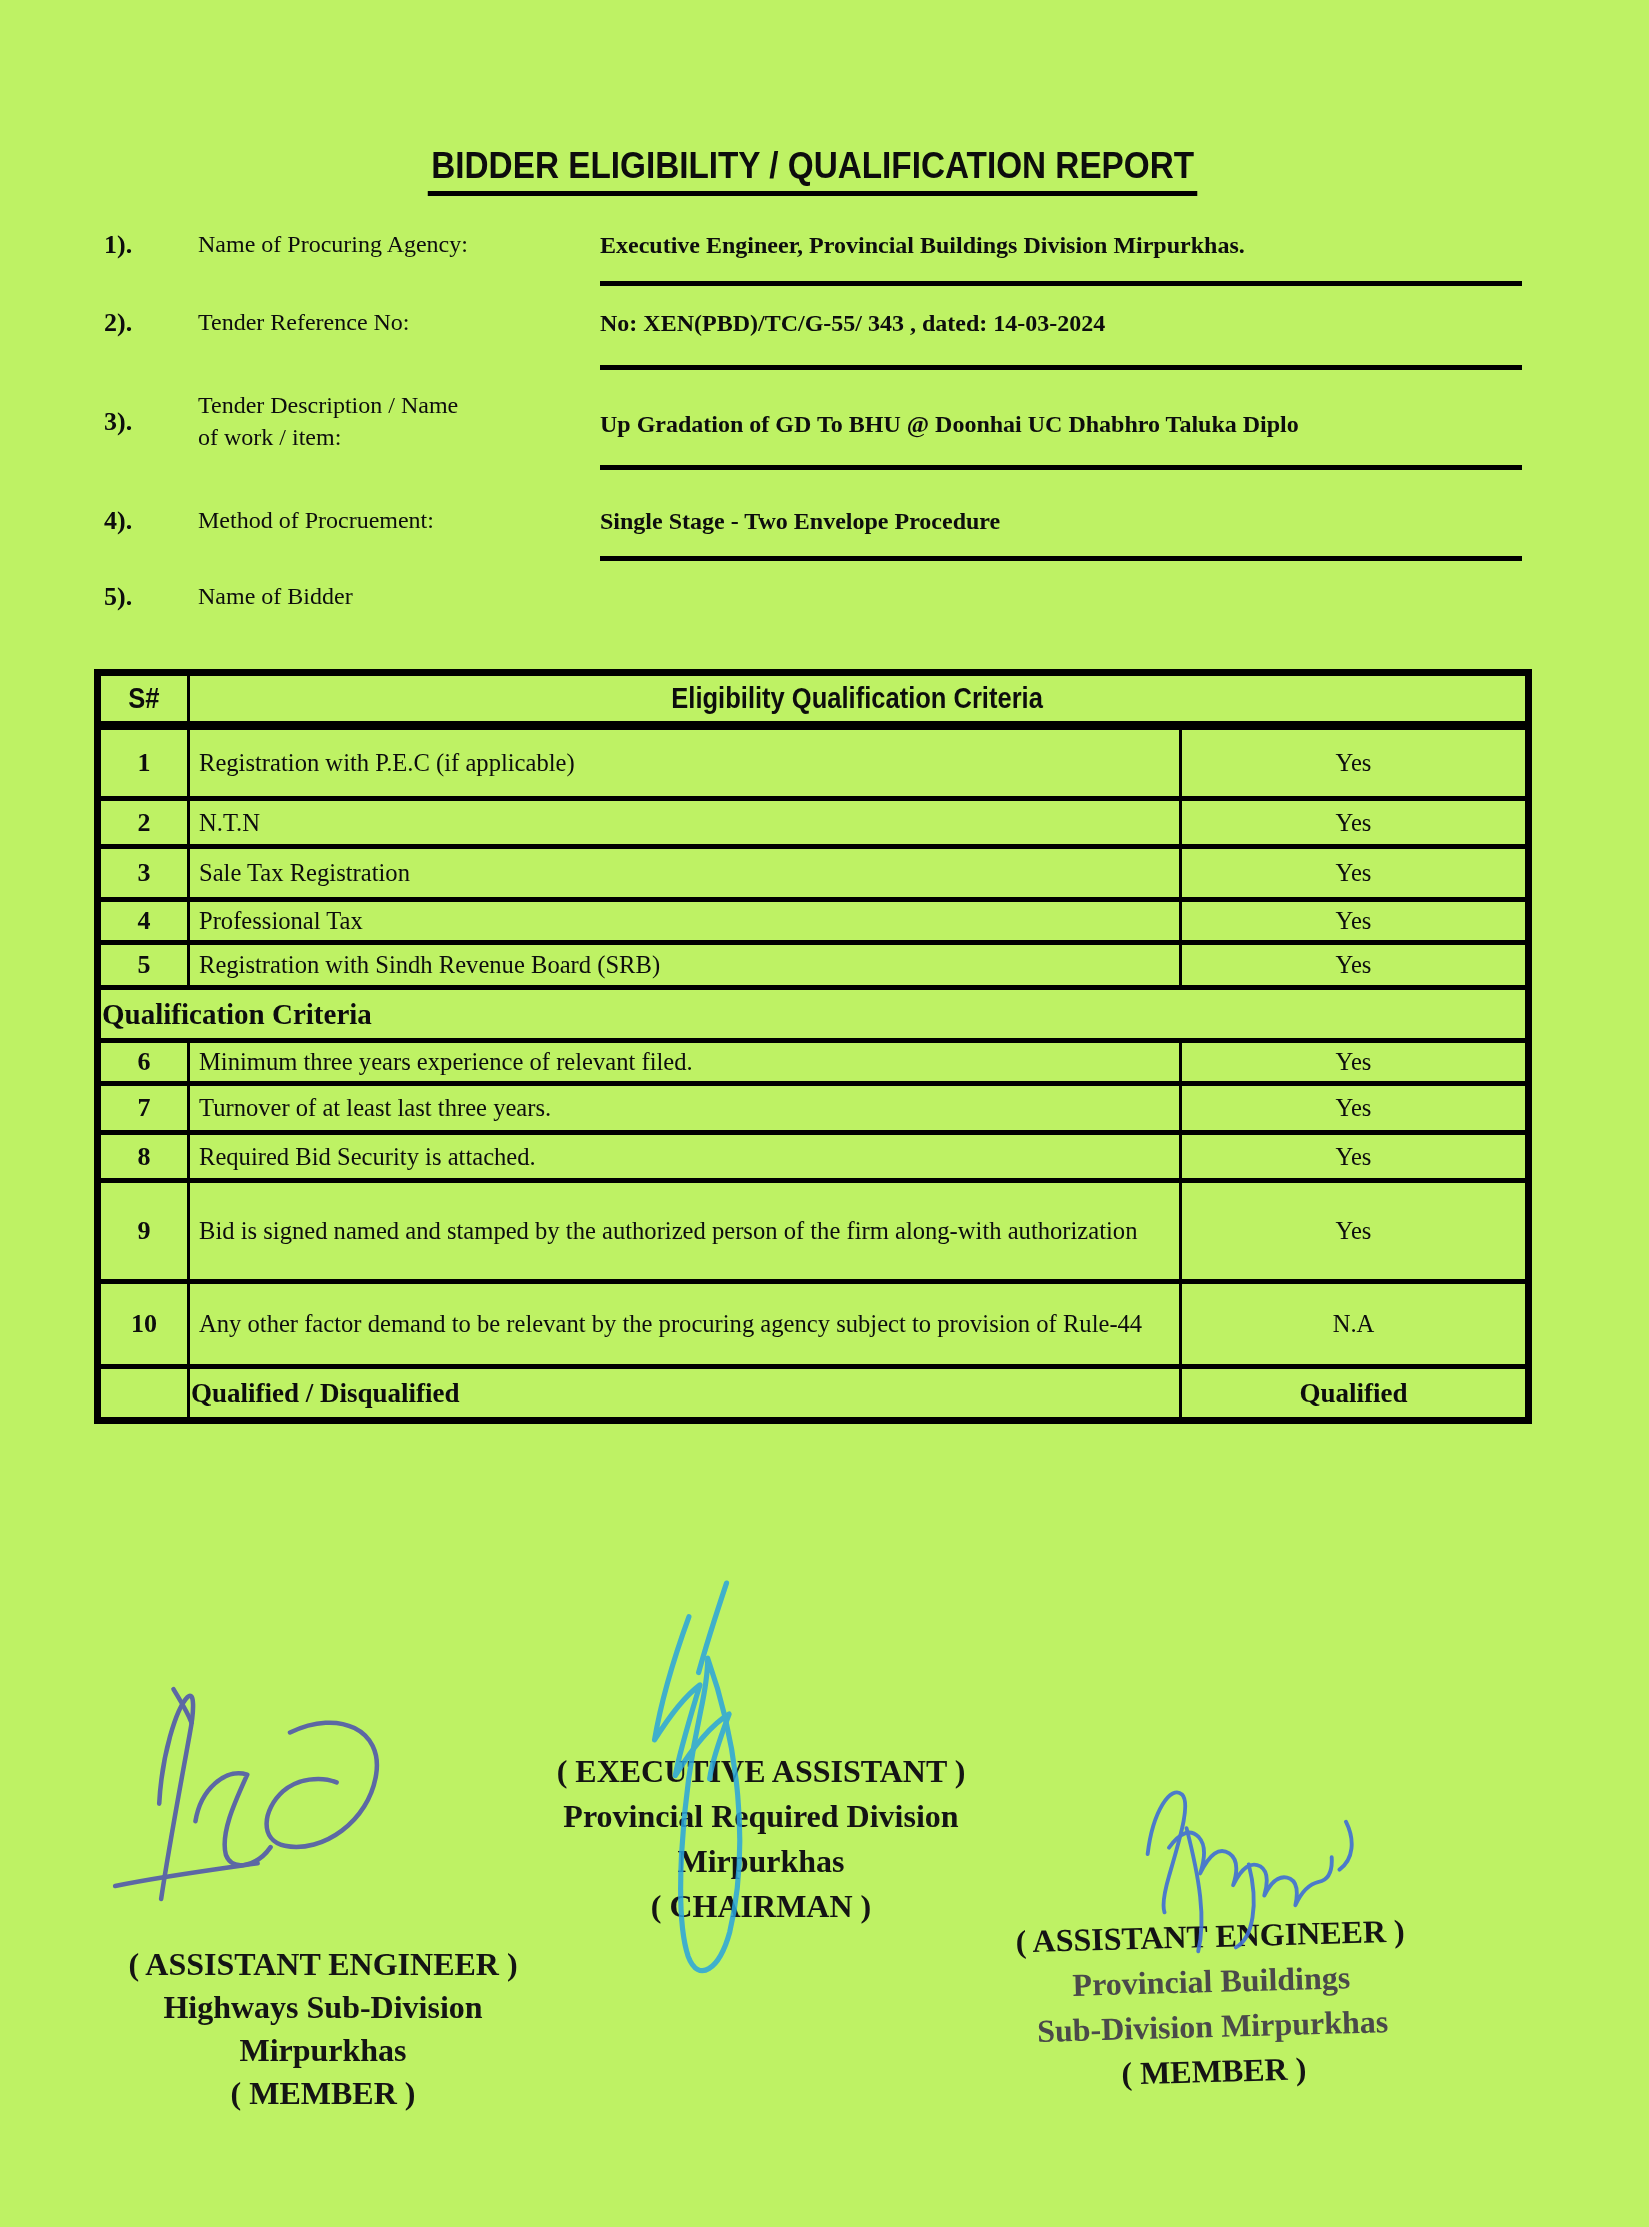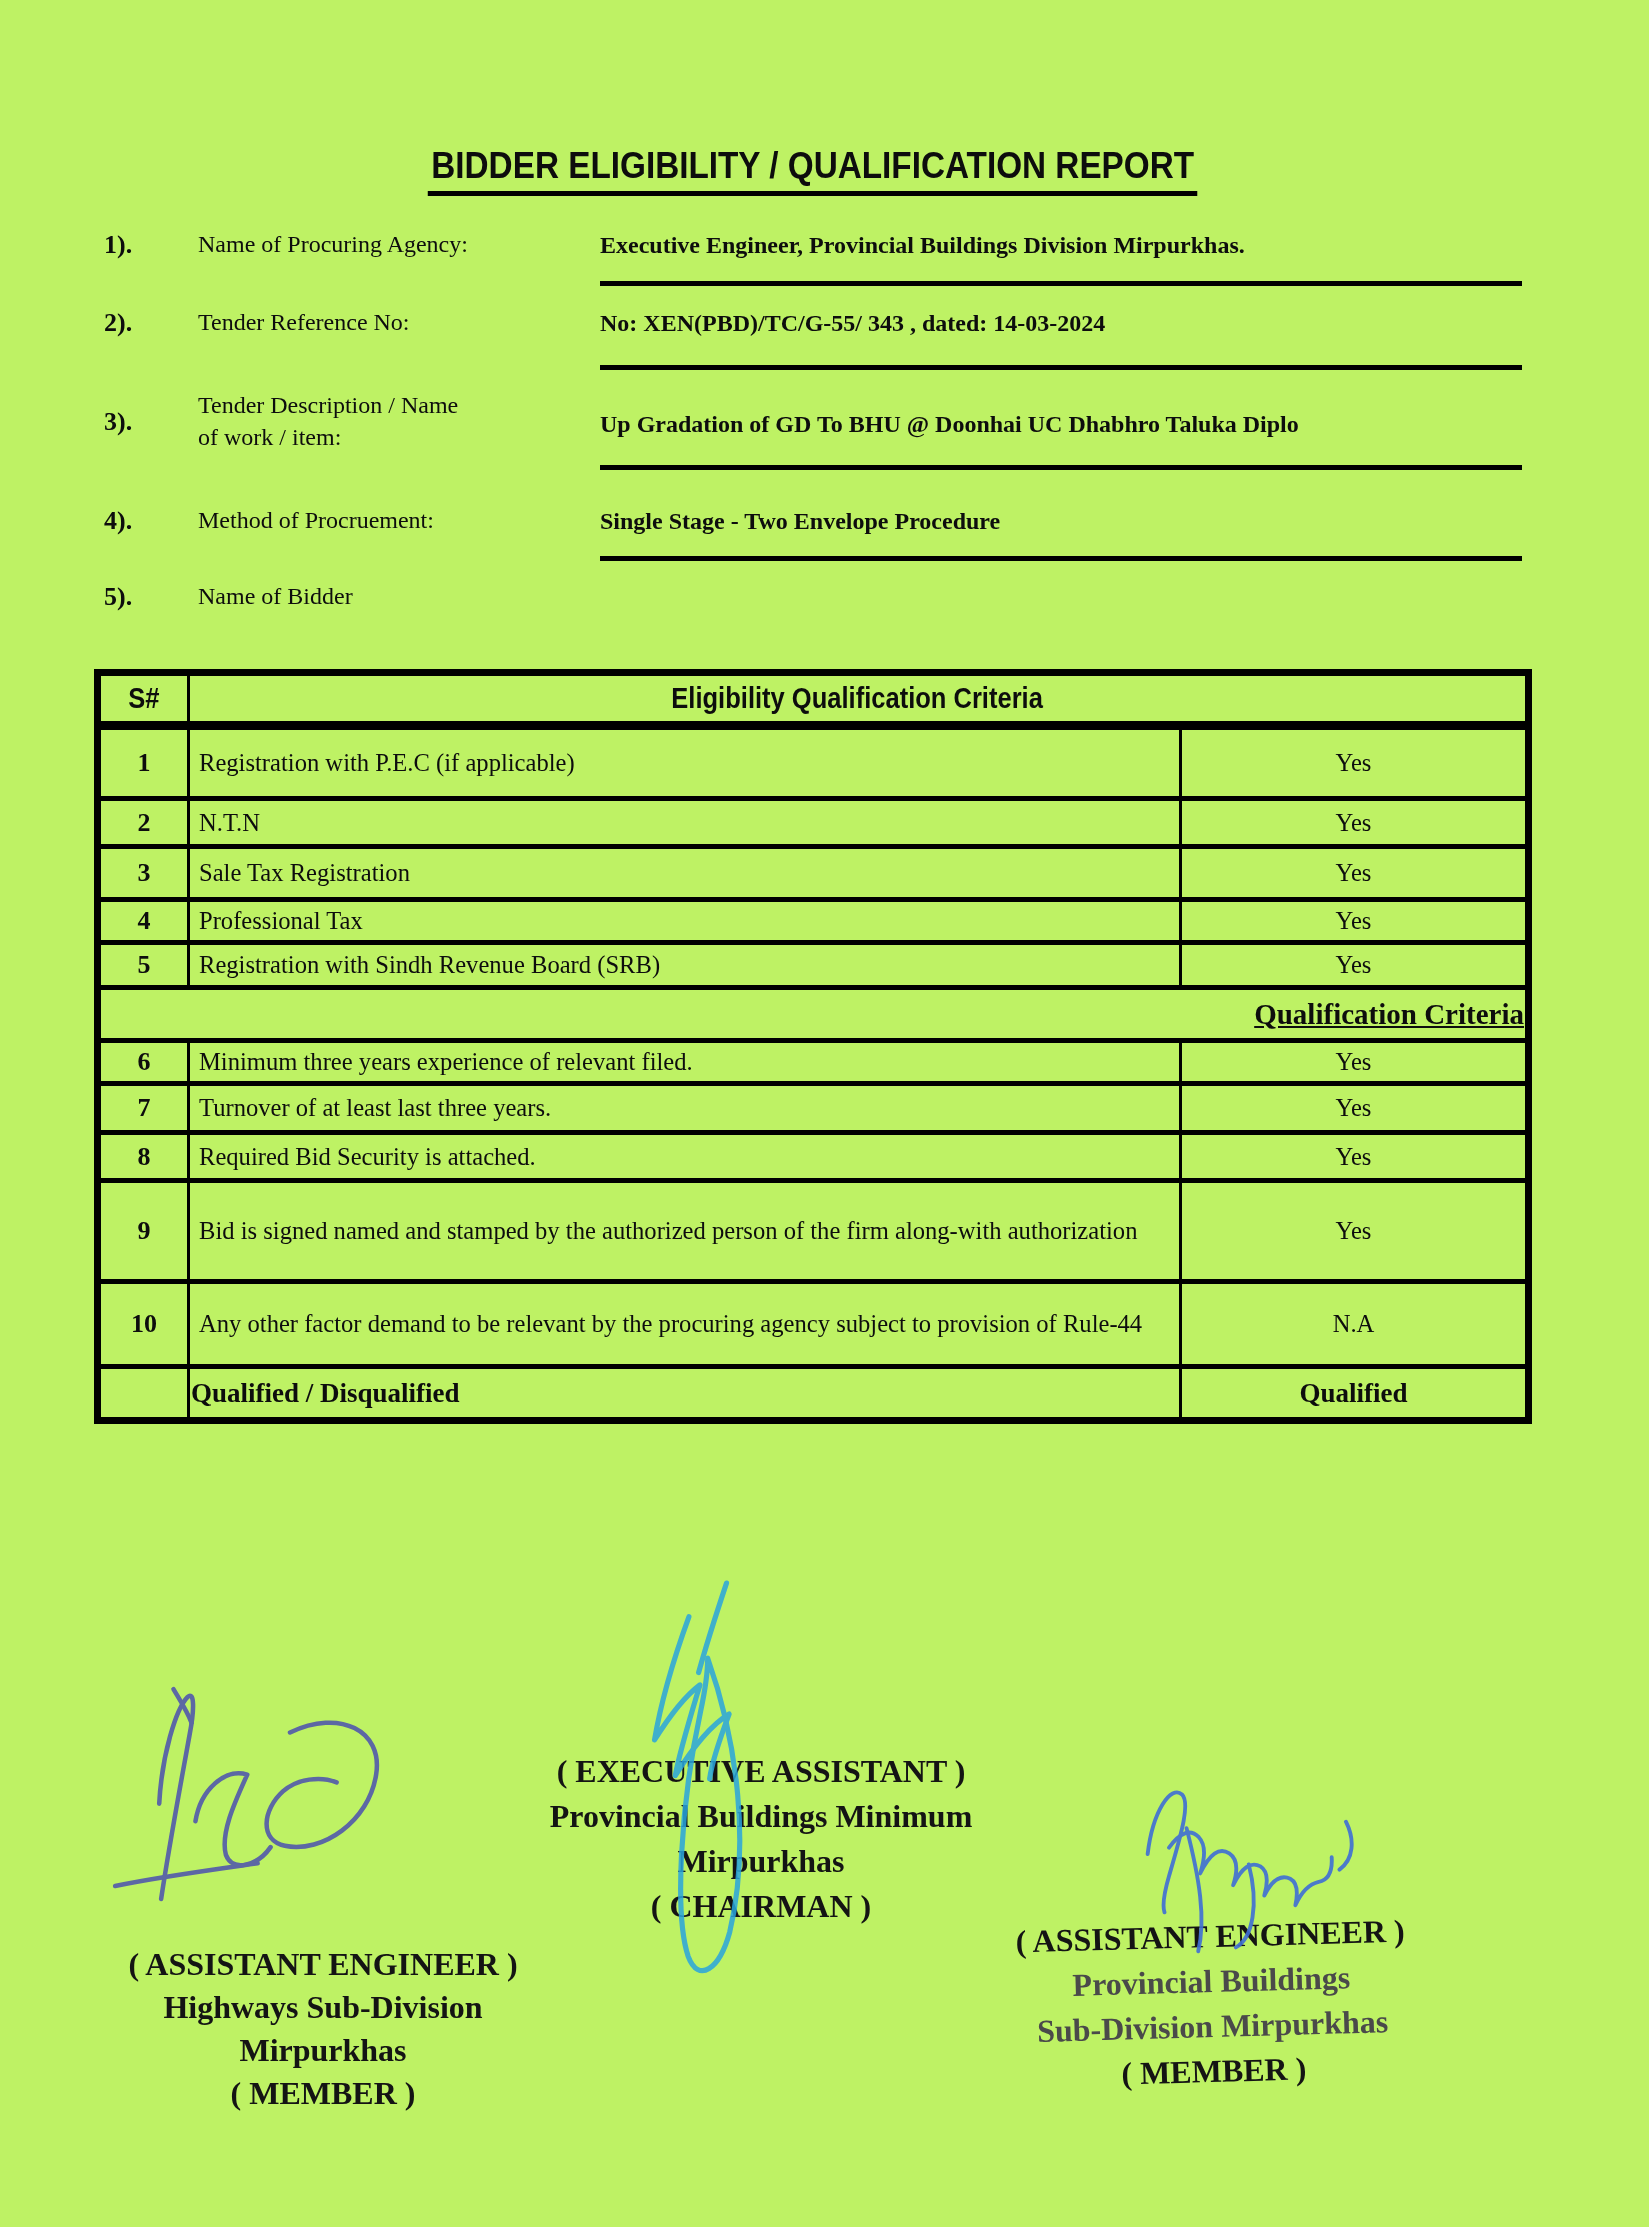--- a/index.html
+++ b/index.html
@@ -75,21 +75,21 @@
     border-bottom-width: 5.8px;
     vertical-align: middle;
     overflow: hidden;
   }
   td.serial   { text-align: center; font-weight: 700; font-size: 26px; }
   td.crit     { font-size: 24.6px; padding: 2.6px 9px 2.6px 9px; }
   td.crit.tall{ line-height: 38px; text-align: justify; padding-right: 6.5px; }
   td.status   { text-align: center; font-size: 24.6px; }
   tr.head td  { border-bottom-width: 9px; text-align: center; }
   tr.head .hdr-text { font-size: 29px; line-height: 31px; }
-  td.section-cell { text-align: right; font-weight: 700; font-size: 29px; text-decoration: underline; }
+  td.section-cell { text-align: left; font-weight: 700; font-size: 29px; }
   td.result-label-cell  { text-align: left; font-weight: 700; font-size: 27px; }
   td.result-status-cell { text-align: center; font-weight: 700; font-size: 27px; }
 
   
   .sig-block {
     position: absolute;
     width: 492px;
     text-align: center;
     font-weight: 700;
     font-size: 32px;
@@ -214,21 +214,21 @@
     <tr style="height:54px;">
       <td class="serial"></td>
       <td class="result-label-cell">Qualified / Disqualified</td>
       <td class="result-status-cell">Qualified</td>
     </tr>
   </tbody>
     </table>
 
   <div class="sig-block sig-chairman">
     <div>( EXECUTIVE ASSISTANT )</div>
-    <div>Provincial Buildings Minimum</div>
+    <div>Provincial Required Division</div>
     <div>Mirpurkhas</div>
     <div>( CHAIRMAN )</div>
   </div>
 
   <div class="sig-block sig-member-left">
     <div>( ASSISTANT ENGINEER )</div>
     <div>Highways Sub-Division</div>
     <div>Mirpurkhas</div>
     <div>( MEMBER )</div>
   </div>

